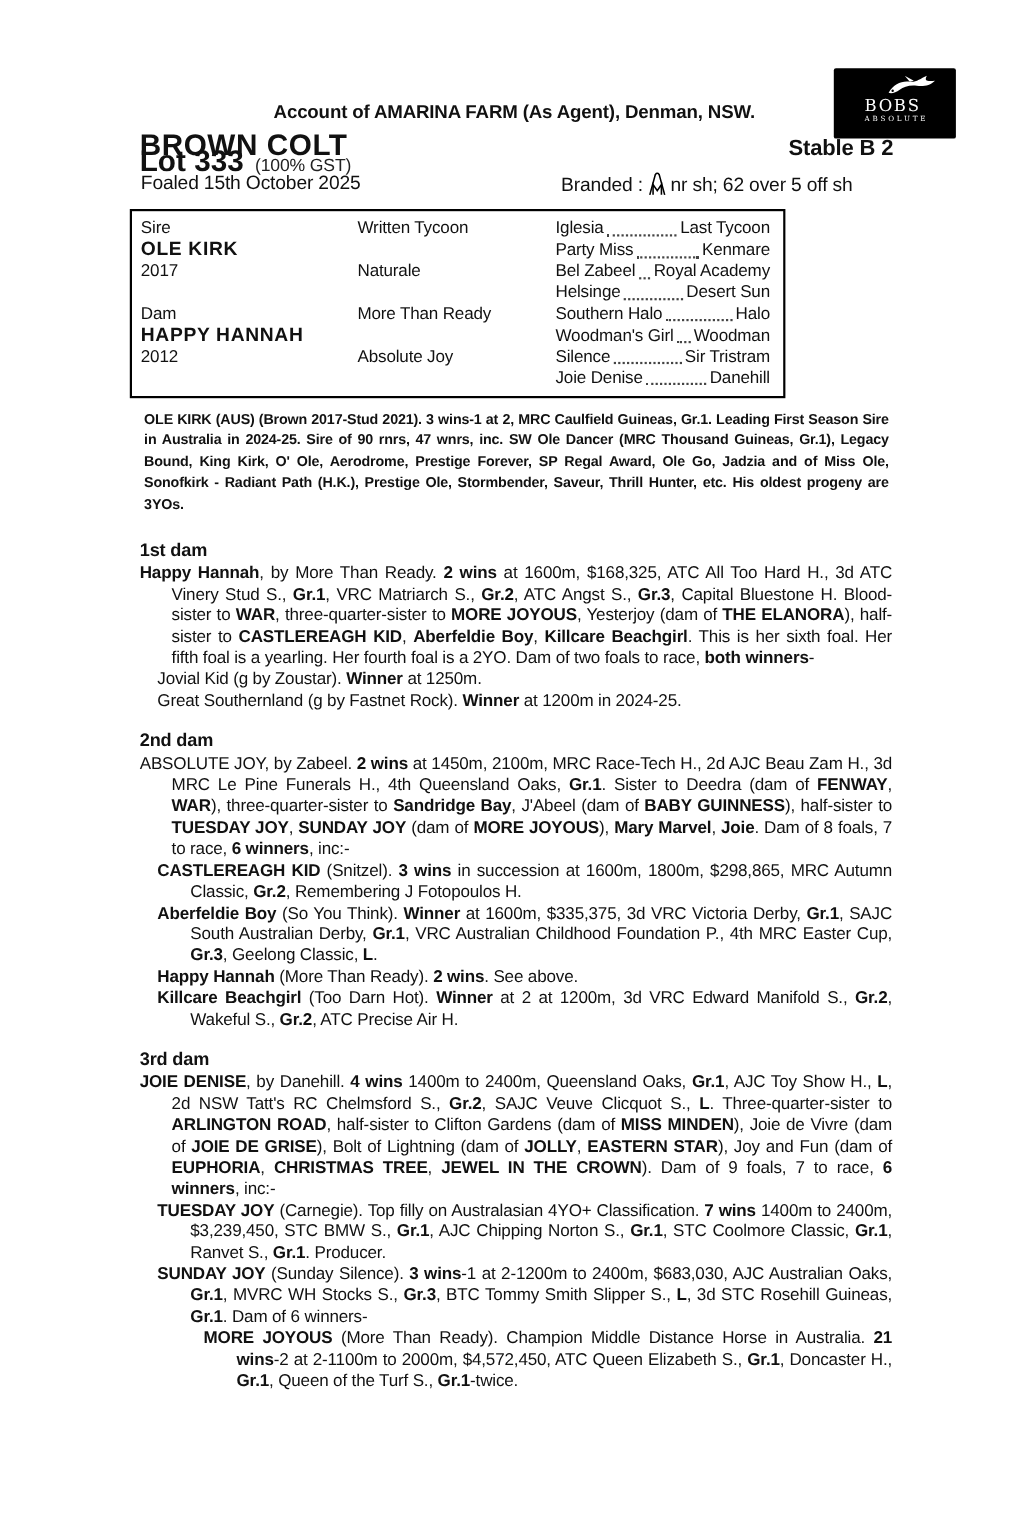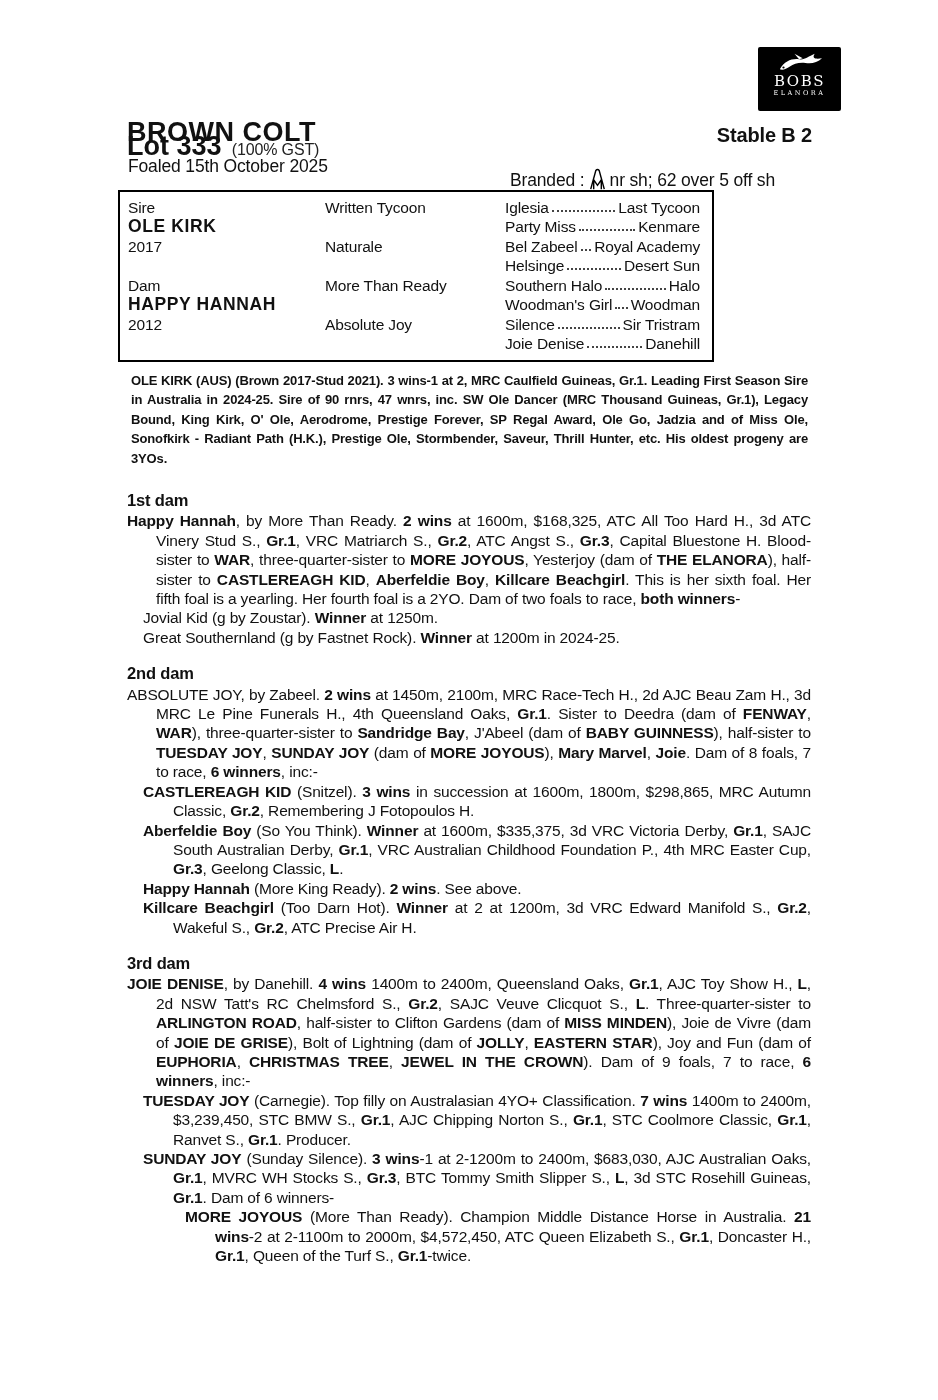--- a/index.html
+++ b/index.html
@@ -12,39 +12,39 @@
   
   .account{position:absolute;left:127px;top:92px;width:681px;text-align:center;
     font-weight:700;font-size:17px;}
   .lot-line{position:absolute;left:127px;top:131px;font-size:16px;}
   .lot-num{font-weight:700;font-size:27px;letter-spacing:0;}
   .gst{font-size:16px;color:#222;margin-left:6px;}
   .colt-title{position:absolute;left:127px;top:117px;width:681px;text-align:left;
     font-weight:700;font-size:27px;letter-spacing:0.5px;}
   .stable{position:absolute;right:126px;top:124px;font-weight:700;font-size:20px;}
   .foal-row{position:absolute;left:128px;top:156px;width:690px;font-size:17.5px;}
-  .branded{position:absolute;left:382px;top:12px;white-space:nowrap;}
+  .branded{position:absolute;left:382px;top:0;white-space:nowrap;}
   .brand-svg{vertical-align:-4px;margin:0 4px;}
   
-  .bobs{position:absolute;left:758px;top:47px;width:83px;height:64px;background:#000;
-    color:#fff;text-align:center;border-radius:2px;}
+  .bobs{position:absolute;left:758px;top:62px;width:83px;height:64px;background:#000;
+    color:#fff;border-radius:2px;padding-left:28px;}
   .bobs svg{display:block;margin:4px auto 0;}
   .bobs-word{font-family:"DejaVu Serif",serif;font-size:15px;letter-spacing:1.5px;
     line-height:15px;margin-top:1px;}
   .bobs-sub{font-family:"DejaVu Serif",serif;font-size:6.5px;letter-spacing:2.5px;
     line-height:9px;}
   
   .ped-table{position:absolute;left:118px;top:190px;width:596px;height:172px;
     border:2px solid #000;box-sizing:border-box;display:flex;flex-direction:column;
     justify-content:space-between;padding:6px 12px 7px 8px;font-size:15.5px;}
   .ped-row{display:flex;align-items:baseline;line-height:19px;}
   .ped-c1{width:197px;flex:0 0 auto;}
   .ped-c1.big{font-weight:700;font-size:17.5px;letter-spacing:0.6px;}
   .ped-c2{width:180px;flex:0 0 auto;}
-  .ped-c3{flex:1 1 auto;display:flex;align-items:flex-start;}
+  .ped-c3{flex:1 1 auto;display:flex;align-items:center;}
   .ped-c3 .nm{white-space:nowrap;}
   .dots{flex:1 1 auto;border-bottom:2px dotted #444;margin:0 3px;height:12px;}
   
   .sire-summary{position:absolute;left:131px;top:371px;width:677px;font-weight:700;
     font-size:13px;line-height:19.4px;text-align:justify;margin:0;}
   
   .body-col{position:absolute;left:127px;top:491px;width:684px;font-size:15.5px;
     line-height:19.4px;}
   .sec-head{font-weight:700;font-size:16.5px;margin:0 0 1px 0;}
   .sec + .sec{margin-top:17px;}
@@ -60,23 +60,24 @@
 
   <div class="bobs">
     <span>
       <svg width="56" height="22" viewBox="0 0 60 24">
         <path d="M8 20 C13 11 21 8 29 9 C35 10 39 6 46 3 C43 8 46 9 54 8 C49 13 42 14 36 13 C29 12 23 14 19 17 C15 20 11 21 8 20 Z" fill="#fff"></path>
         <path d="M29 9 L24 3 L33 8 Z" fill="#fff"></path>
         <circle cx="12" cy="18" r="1.2" fill="#000"></circle>
       </svg>
     </span>
     <div class="bobs-word">BOBS</div>
-    <div class="bobs-sub">ELANORA</div>
+    <div class="bobs-sub">ABSOLUTE</div>
   </div>
 
+  <div class="account">Account of AMARINA FARM (As Agent), Denman, NSW.</div>
 
   <div class="lot-line">
     <span class="lot-num">Lot 333</span>
     <span class="gst">(100% GST)</span>
   </div>
   <div class="colt-title">BROWN COLT</div>
   <div class="stable">Stable B 2</div>
 
   <div class="foal-row">
     <span>Foaled 15th October 2025</span>
@@ -170,21 +171,21 @@
       <p class="p p-dam"><span class="b">Happy Hannah</span><span>, by More Than Ready. </span><span class="b">2 wins</span><span> at 1600m, $168,325, ATC All Too Hard H., 3d ATC Vinery Stud S., </span><span class="b">Gr.1</span><span>, VRC Matriarch S., </span><span class="b">Gr.2</span><span>, ATC Angst S., </span><span class="b">Gr.3</span><span>, Capital Bluestone H. Blood-sister to </span><span class="b">WAR</span><span>, three-quarter-sister to </span><span class="b">MORE JOYOUS</span><span>, Yesterjoy (dam of </span><span class="b">THE ELANORA</span><span>), half-sister to </span><span class="b">CASTLEREAGH KID</span><span>, </span><span class="b">Aberfeldie Boy</span><span>, </span><span class="b">Killcare Beachgirl</span><span>. This is her sixth foal. Her fifth foal is a yearling. Her fourth foal is a 2YO. Dam of two foals to race, </span><span class="b">both winners</span><span>-</span></p>
       <p class="p p-e1"><span>Jovial Kid (g by Zoustar). </span><span class="b">Winner</span><span> at 1250m.</span></p>
       <p class="p p-e1"><span>Great Southernland (g by Fastnet Rock). </span><span class="b">Winner</span><span> at 1200m in 2024-25.</span></p>
     </div>
 
     <div class="sec">
       <div class="sec-head">2nd dam</div>
       <p class="p p-dam"><span>ABSOLUTE JOY, by Zabeel. </span><span class="b">2 wins</span><span> at 1450m, 2100m, MRC Race-Tech H., 2d AJC Beau Zam H., 3d MRC Le Pine Funerals H., 4th Queensland Oaks, </span><span class="b">Gr.1</span><span>. Sister to Deedra (dam of </span><span class="b">FENWAY</span><span>, </span><span class="b">WAR</span><span>), three-quarter-sister to </span><span class="b">Sandridge Bay</span><span>, J'Abeel (dam of </span><span class="b">BABY GUINNESS</span><span>), half-sister to </span><span class="b">TUESDAY JOY</span><span>, </span><span class="b">SUNDAY JOY</span><span> (dam of </span><span class="b">MORE JOYOUS</span><span>), </span><span class="b">Mary Marvel</span><span>, </span><span class="b">Joie</span><span>. Dam of 8 foals, 7 to race, </span><span class="b">6 winners</span><span>, inc:-</span></p>
       <p class="p p-e1"><span class="b">CASTLEREAGH KID</span><span> (Snitzel). </span><span class="b">3 wins</span><span> in succession at 1600m, 1800m, $298,865, MRC Autumn Classic, </span><span class="b">Gr.2</span><span>, Remembering J Fotopoulos H.</span></p>
       <p class="p p-e1"><span class="b">Aberfeldie Boy</span><span> (So You Think). </span><span class="b">Winner</span><span> at 1600m, $335,375, 3d VRC Victoria Derby, </span><span class="b">Gr.1</span><span>, SAJC South Australian Derby, </span><span class="b">Gr.1</span><span>, VRC Australian Childhood Foundation P., 4th MRC Easter Cup, </span><span class="b">Gr.3</span><span>, Geelong Classic, </span><span class="b">L</span><span>.</span></p>
-      <p class="p p-e1"><span class="b">Happy Hannah</span><span> (More King Ready). </span><span class="b">2 wins</span><span>. See above.</span></p>
+      <p class="p p-e1"><span class="b">Happy Hannah</span><span> (More Than Ready). </span><span class="b">2 wins</span><span>. See above.</span></p>
       <p class="p p-e1"><span class="b">Killcare Beachgirl</span><span> (Too Darn Hot). </span><span class="b">Winner</span><span> at 2 at 1200m, 3d VRC Edward Manifold S., </span><span class="b">Gr.2</span><span>, Wakeful S., </span><span class="b">Gr.2</span><span>, ATC Precise Air H.</span></p>
     </div>
 
     <div class="sec">
       <div class="sec-head">3rd dam</div>
       <p class="p p-dam"><span class="b">JOIE DENISE</span><span>, by Danehill. </span><span class="b">4 wins</span><span> 1400m to 2400m, Queensland Oaks, </span><span class="b">Gr.1</span><span>, AJC Toy Show H., </span><span class="b">L</span><span>, 2d NSW Tatt's RC Chelmsford S., </span><span class="b">Gr.2</span><span>, SAJC Veuve Clicquot S., </span><span class="b">L</span><span>. Three-quarter-sister to </span><span class="b">ARLINGTON ROAD</span><span>, half-sister to Clifton Gardens (dam of </span><span class="b">MISS MINDEN</span><span>), Joie de Vivre (dam of </span><span class="b">JOIE DE GRISE</span><span>), Bolt of Lightning (dam of </span><span class="b">JOLLY</span><span>, </span><span class="b">EASTERN STAR</span><span>), Joy and Fun (dam of </span><span class="b">EUPHORIA</span><span>, </span><span class="b">CHRISTMAS TREE</span><span>, </span><span class="b">JEWEL IN THE CROWN</span><span>). Dam of 9 foals, 7 to race, </span><span class="b">6 winners</span><span>, inc:-</span></p>
       <p class="p p-e1"><span class="b">TUESDAY JOY</span><span> (Carnegie). Top filly on Australasian 4YO+ Classification. </span><span class="b">7 wins</span><span> 1400m to 2400m, $3,239,450, STC BMW S., </span><span class="b">Gr.1</span><span>, AJC Chipping Norton S., </span><span class="b">Gr.1</span><span>, STC Coolmore Classic, </span><span class="b">Gr.1</span><span>, Ranvet S., </span><span class="b">Gr.1</span><span>. Producer.</span></p>
       <p class="p p-e1"><span class="b">SUNDAY JOY</span><span> (Sunday Silence). </span><span class="b">3 wins</span><span>-1 at 2-1200m to 2400m, $683,030, AJC Australian Oaks, </span><span class="b">Gr.1</span><span>, MVRC WH Stocks S., </span><span class="b">Gr.3</span><span>, BTC Tommy Smith Slipper S., </span><span class="b">L</span><span>, 3d STC Rosehill Guineas, </span><span class="b">Gr.1</span><span>. Dam of 6 winners-</span></p>
       <p class="p p-e2"><span class="b">MORE JOYOUS</span><span> (More Than Ready). Champion Middle Distance Horse in Australia. </span><span class="b">21 wins</span><span>-2 at 2-1100m to 2000m, $4,572,450, ATC Queen Elizabeth S., </span><span class="b">Gr.1</span><span>, Doncaster H., </span><span class="b">Gr.1</span><span>, Queen of the Turf S., </span><span class="b">Gr.1</span><span>-twice.</span></p>
     </div>

